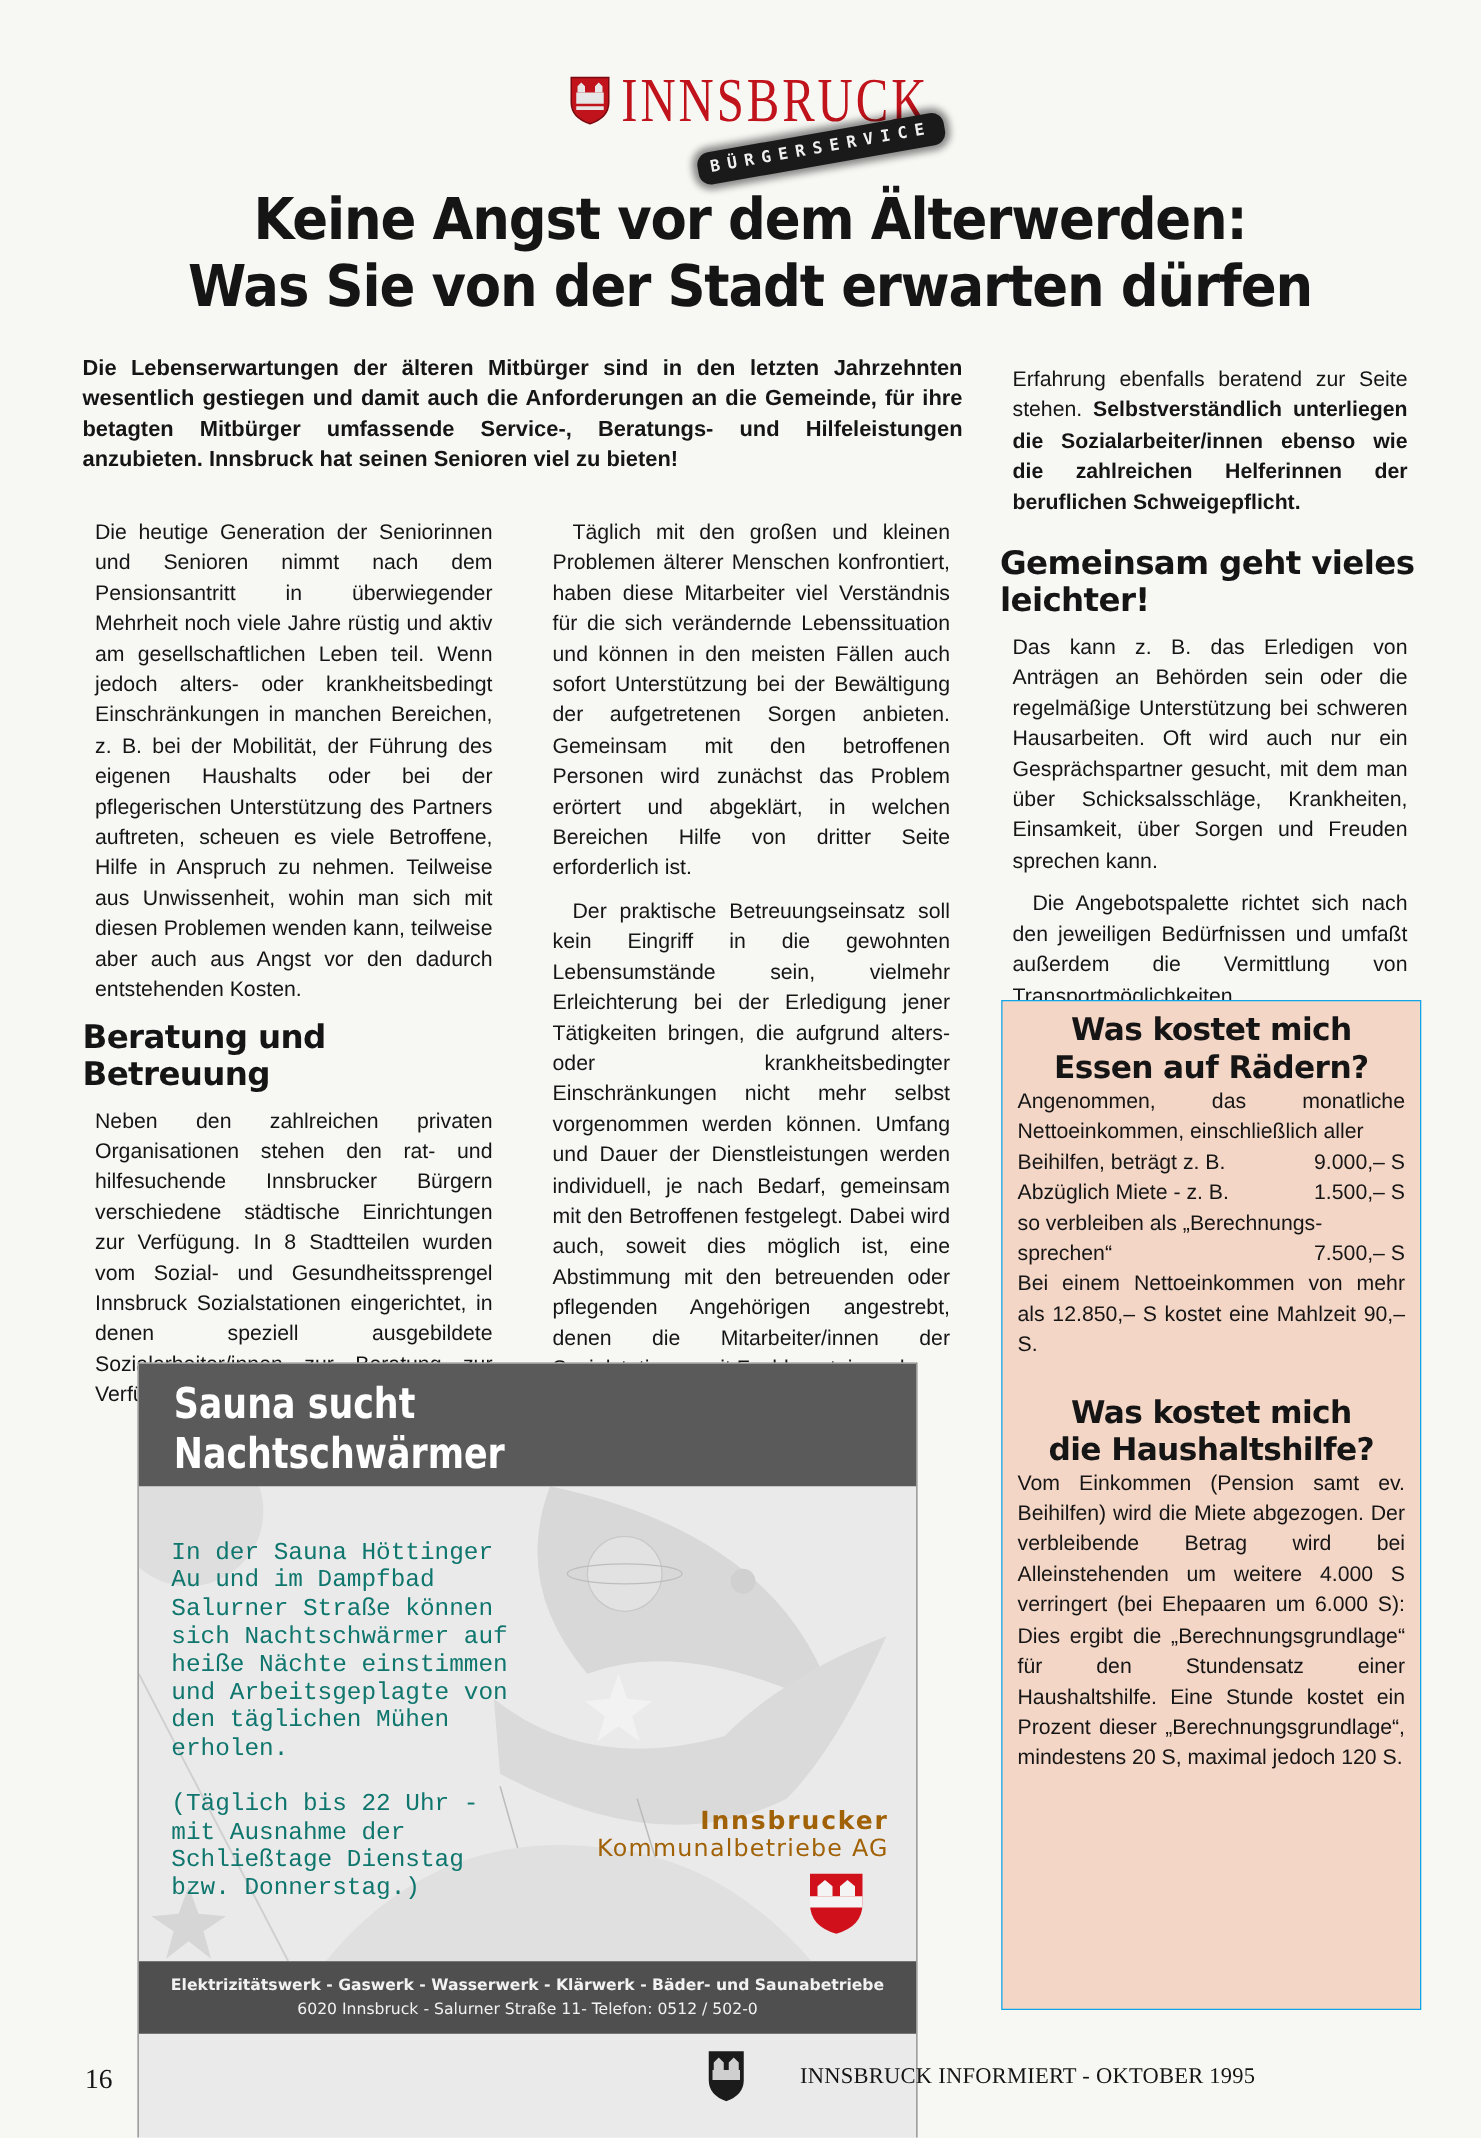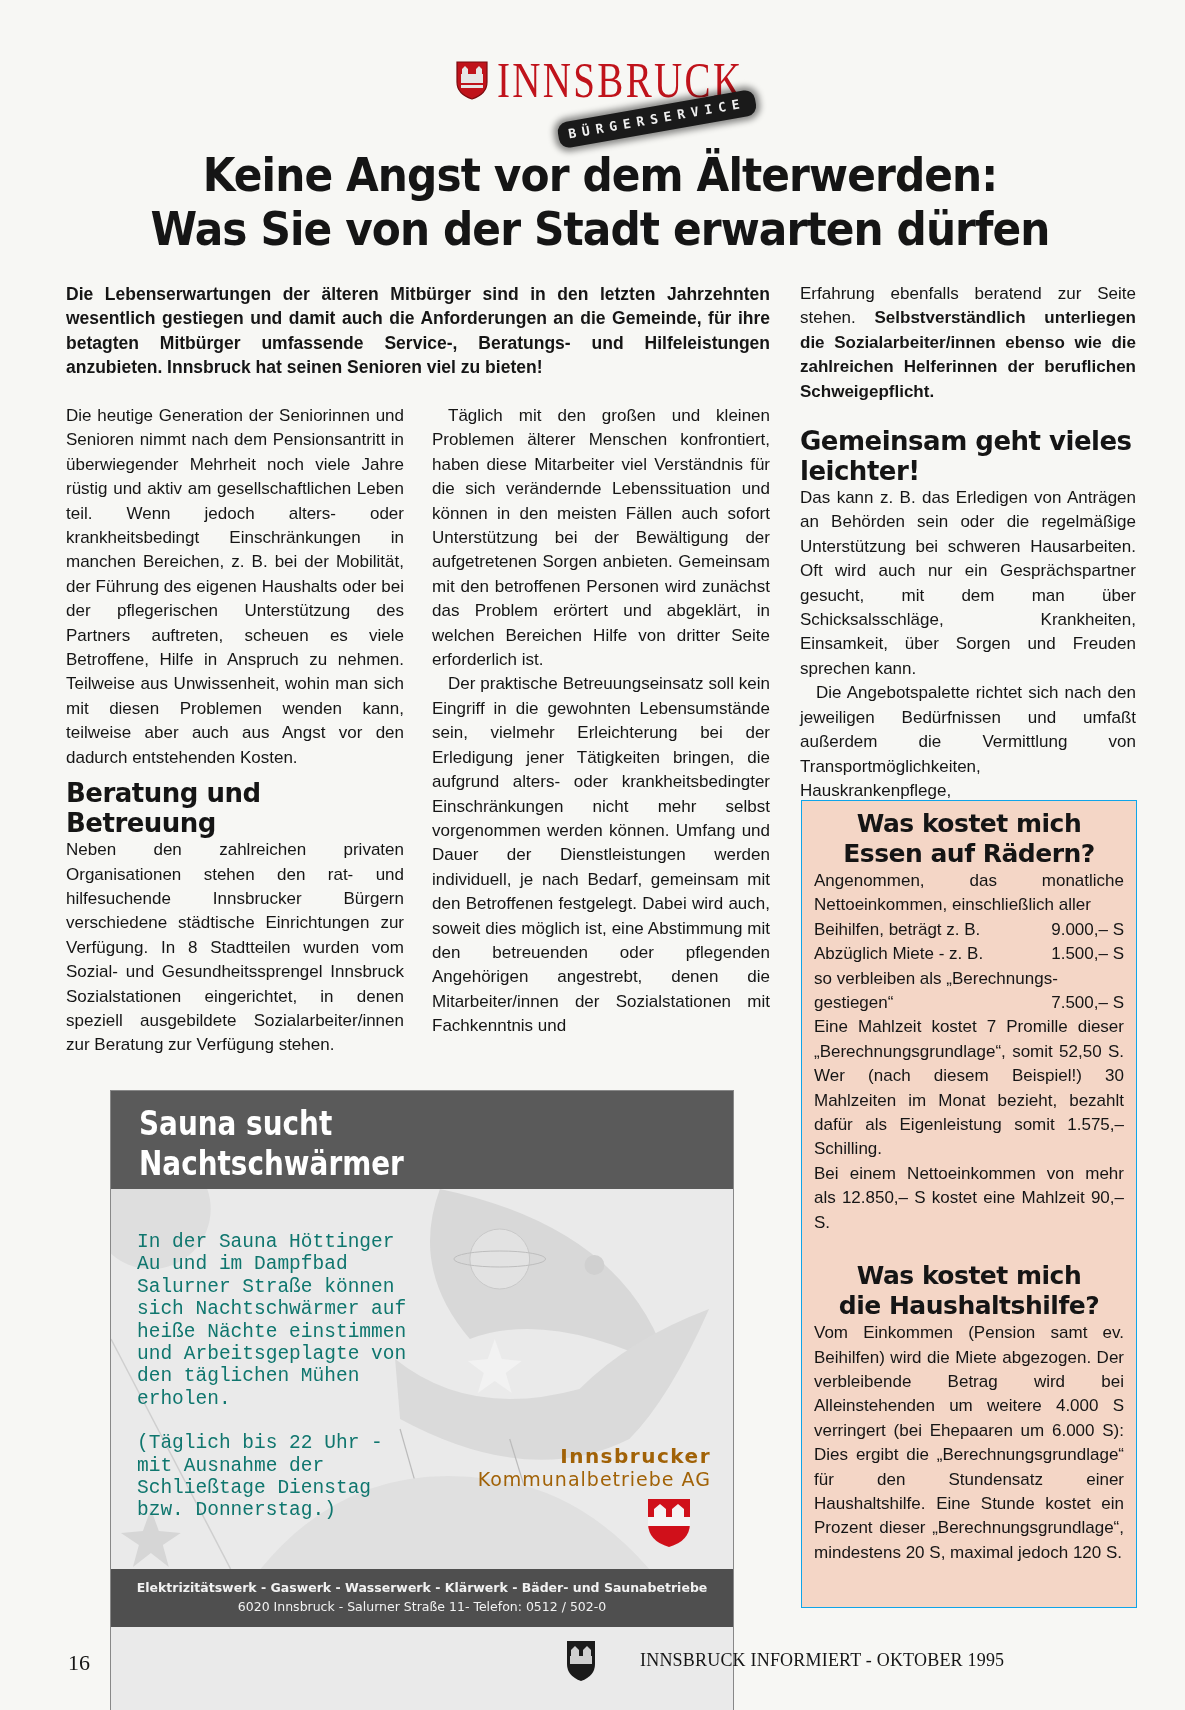--- a/index.html
+++ b/index.html
@@ -11,21 +11,21 @@
   #crest{left:0;top:10px;width:34px;height:40px;}
   #brand{left:42px;top:2px;font-family:"Liberation Serif",serif;font-size:50px;letter-spacing:3px;color:#c0131b;line-height:56px;transform:scaleX(0.78);transform-origin:left top;white-space:nowrap;}
   #band{left:102px;top:56px;width:200px;height:26px;background:#1a1a1a;transform:rotate(-10deg);border-radius:10px;box-shadow:0 0 6px 4px rgba(0,0,0,.45);}
   #band span{display:block;color:#f0f0f0;font-family:"DejaVu Sans Mono",monospace;font-size:13px;letter-spacing:6px;text-align:center;line-height:26px;font-weight:bold;}
   
   #headline{left:60px;top:148px;width:1080px;text-align:center;font-family:"DejaVu Sans",sans-serif;font-weight:bold;font-size:46px;line-height:54px;letter-spacing:-1px;}
   #headline div{transform:scaleX(0.92);}
   
   #intro{left:66px;top:282px;width:704px;font-weight:bold;font-size:17.5px;line-height:24.4px;text-align:justify;}
   .col{position:absolute;font-size:17px;line-height:24.4px;text-align:justify;}
-  .col p{margin:0;}
+  .col p{margin:10px;}
   .col p.ind{text-indent:16px;}
   #col1{left:66px;top:404px;width:338px;}
   #col2{left:432px;top:404px;width:338px;}
   #col3{left:800px;top:282px;width:336px;}
   h2{margin:8px 0 0 0;font-family:"DejaVu Sans",sans-serif;font-weight:bold;font-size:26px;line-height:30px;letter-spacing:-0.5px;text-align:left;}
   #col3 h2{margin-top:22px;}
   .b{font-weight:bold;}
   
   #pink{left:801px;top:800px;width:336px;height:808px;background:#f4d6c6;border:1px solid #0ea5e9;box-sizing:border-box;padding:8px 12px 0 12px;font-size:17px;line-height:24.4px;}
   #pink h3{margin:0;text-align:center;font-family:"DejaVu Sans",sans-serif;font-weight:bold;font-size:25px;line-height:30px;letter-spacing:-0.5px;}
@@ -99,24 +99,23 @@
   <div class="row">
     <span>Beihilfen, beträgt z. B.</span>
     <span>9.000,– S</span>
   </div>
   <div class="row">
     <span>Abzüglich Miete - z. B.</span>
     <span>1.500,– S</span>
   </div>
   <p>so verbleiben als „Berechnungs-</p>
   <div class="row">
-    <span>gestiegen“</span>
+    <span>sprechen“</span>
     <span>7.500,– S</span>
   </div>
-  <p>Eine Mahlzeit kostet 7 Promille dieser „Berechnungsgrundlage“, somit 52,50 S. Wer (nach diesem Beispiel!) 30 Mahlzeiten im Monat bezieht, bezahlt dafür als Eigenleistung somit 1.575,– Schilling.</p>
   <p>Bei einem Nettoeinkommen von mehr als 12.850,– S kostet eine Mahlzeit 90,– S.</p>
   <h3 style="margin-top:26px;">
     <div>Was kostet mich</div>
     <div>die Haushaltshilfe?</div>
   </h3>
   <p>Vom Einkommen (Pension samt ev. Beihilfen) wird die Miete abgezogen. Der verbleibende Betrag wird bei Alleinstehenden um weitere 4.000 S verringert (bei Ehepaaren um 6.000 S): Dies ergibt die „Berechnungsgrundlage“ für den Stundensatz einer Haushaltshilfe. Eine Stunde kostet ein Prozent dieser „Berechnungsgrundlage“, mindestens 20 S, maximal jedoch 120 S.</p>
 </div>
 
 <div class="abs" id="ad">
   <svg class="abs" id="ad-deco" viewBox="0 0 624 380" preserveAspectRatio="none">

